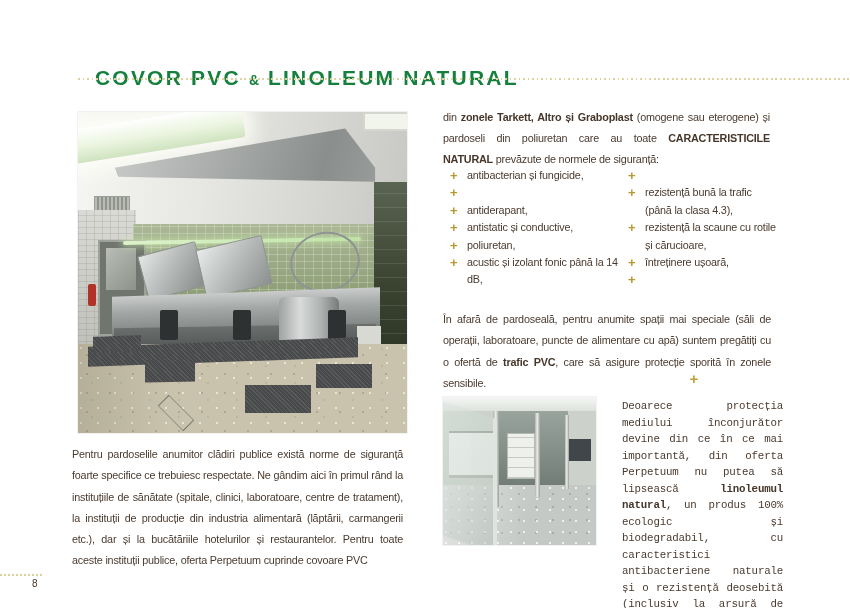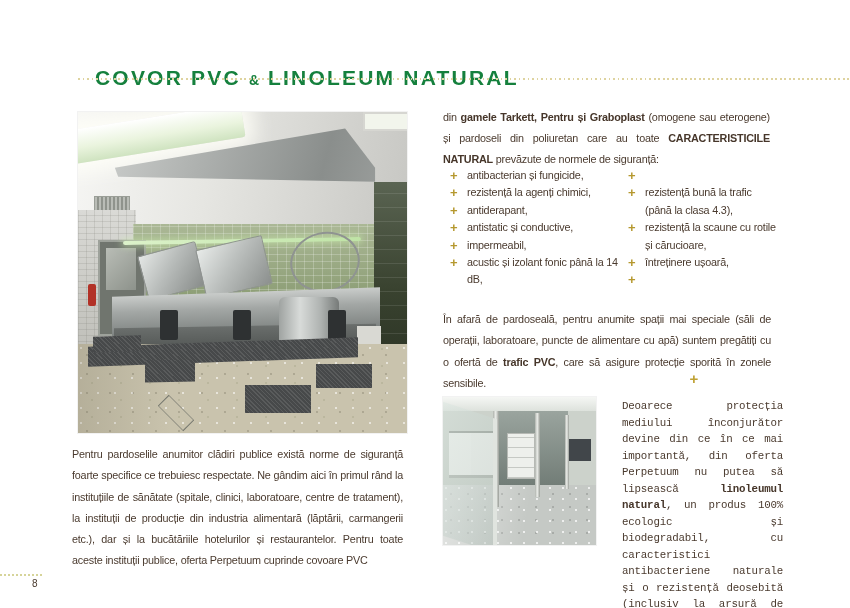--- a/index.html
+++ b/index.html
@@ -159,42 +159,41 @@
     <div class="k-mat m-long"></div>
     <div class="k-mat m-d"></div>
     <div class="k-mat m-a"></div>
     <div class="k-mat m-b"></div>
     <div class="k-mat m-c"></div>
     <div class="k-drain"></div>
   </div>
 
   <p class="para left-para">Pentru pardoselile anumitor clădiri publice există norme de siguranță foarte specifice ce trebuiesc respectate. Ne gândim aici în primul rând la instituțiile de sănătate (spitale, clinici, laboratoare, centre de tratament), la instituții de producție din industria alimentară (lăptării, carmangerii etc.), dar și la bucătăriile hotelurilor și restaurantelor. Pentru toate aceste instituții publice, oferta Perpetuum cuprinde covoare PVC</p>
 
-  <p class="para intro-para"><span>din </span><b>gamele Tarkett, Pentru și Graboplast</b><span> (omogene sau eterogene) și pardoseli din poliuretan care au toate </span><b>CARACTERISTICILE NATURAL</b><span> prevăzute de normele de siguranță:</span></p>
+  <p class="para intro-para"><span>din </span><b>zonele Tarkett, Altro și Graboplast</b><span> (omogene sau eterogene) și pardoseli din poliuretan care au toate </span><b>CARACTERISTICILE NATURAL</b><span> prevăzute de normele de siguranță:</span></p>
 
   <ul class="bullets bullets-left">
       <li>
         <span class="plus">+</span>
         <span>antibacterian și fungicide,</span>
       </li>
       <li>
         <span class="plus">+</span>
-        <span>rezistență la agenți chimici,</span>
       </li>
       <li>
         <span class="plus">+</span>
         <span>antiderapant,</span>
       </li>
       <li>
         <span class="plus">+</span>
         <span>antistatic și conductive,</span>
       </li>
       <li>
         <span class="plus">+</span>
-        <span>impermeabil,</span>
+        <span>poliuretan,</span>
       </li>
       <li>
         <span class="plus">+</span>
         <span>acustic și izolant fonic până la 14 dB,</span>
       </li>
     </ul>
   <ul class="bullets bullets-right">
       <li>
         <span class="plus">+</span>
       </li>

